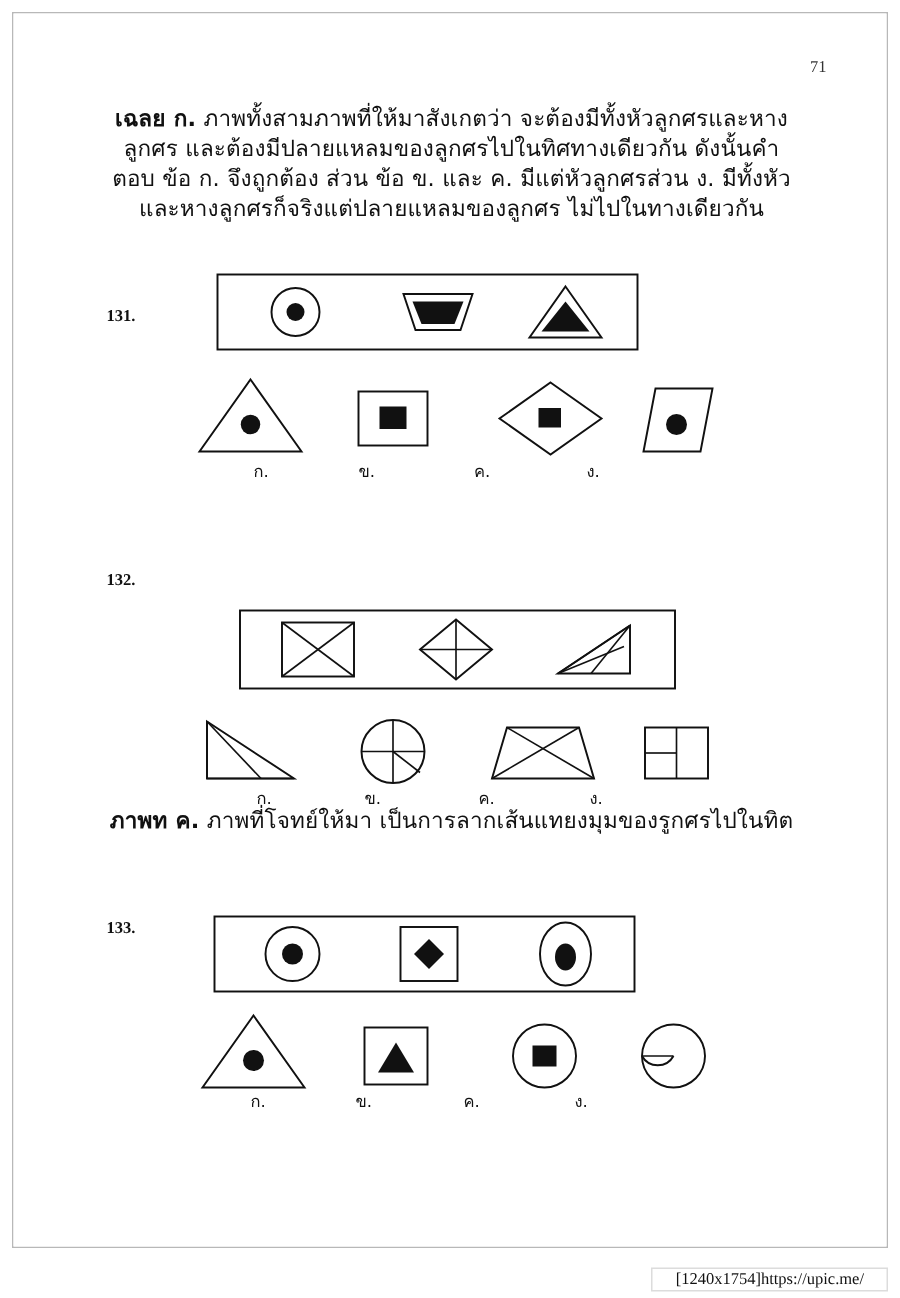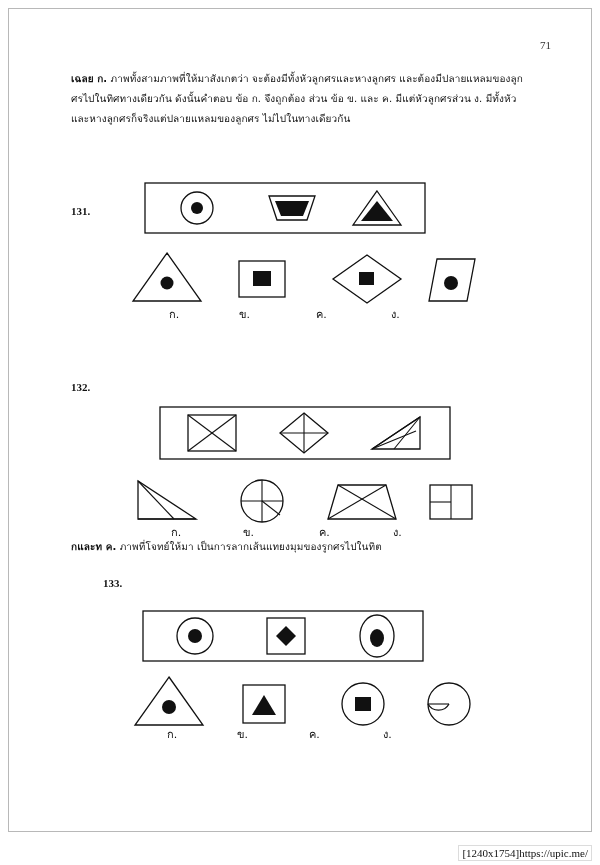--- a/index.html
+++ b/index.html
@@ -44,25 +44,26 @@
     right: 40px;
     top: 30px;
     font-size: 11px;
     color: #333;
     font-family: "Liberation Serif", serif;
   }
   .para {
     position: absolute;
     left: 62px;
     width: 460px;
-    font-size: 10px;
+    font-size: 15px;
     line-height: 20px;
     color: #111;
     font-family: "DejaVu Sans", sans-serif;
     letter-spacing: 0.1px;
+    text-align: center;
   }
   .para b { font-weight: bold; }
   .qnum {
     position: absolute;
     left: 62px;
     font-size: 11px;
     font-weight: bold;
     color: #111;
     font-family: "Liberation Serif", serif;
   }
@@ -80,21 +81,21 @@
   .fig { position: absolute; }
   svg { display: block; overflow: visible; }
   .footer {
     position: absolute;
     right: 8px;
     bottom: 4px;
     font-size: 11px;
     color: #111;
     font-family: "Liberation Serif", serif;
     background: #ffffff;
-    padding: 1px 3px;
+    padding: 1px 15px;
     border: 1px solid #dcdcdc;
   }
   .footer .dim { color: #111; }
 </style>
 </head>
 <body>
 
 <div id="page">
   <div id="scan-frame"></div>
   <div id="sheet">
@@ -192,25 +193,25 @@
     </div>
 
     <div class="ansrow" style="top:514px;">
       <span style="left:100px;">ก.</span>
       <span style="left:172px;">ข.</span>
       <span style="left:248px;">ค.</span>
       <span style="left:322px;">ง.</span>
     </div>
 
     <div class="para" style="top:528px;">
-      <b>กและท ค.</b>
+      <b>ภาพท ค.</b>
       <span>ภาพที่โจทย์ให้มา เป็นการลากเส้นแทยงมุมของรูกศรไปในทิต</span>
     </div>
 
-    <div class="qnum" style="top:568px;margin-left:32px;">133.</div>
+    <div class="qnum" style="top:604px;">133.</div>
 
     <div class="fig" style="left:128px; top:596px;">
       <svg width="320" height="62" viewBox="0 0 320 62">
         <rect x="6" y="6" width="280" height="50" fill="none" stroke="#111" stroke-width="1.3"></rect>
 
         <circle cx="58" cy="31" r="18" fill="none" stroke="#111" stroke-width="1.3"></circle>
         <circle cx="58" cy="31" r="7" fill="#111"></circle>
 
         <rect x="130" y="13" width="38" height="36" fill="none" stroke="#111" stroke-width="1.3"></rect>
         <polygon points="149,21 159,31 149,41 139,31" fill="#111"></polygon>

